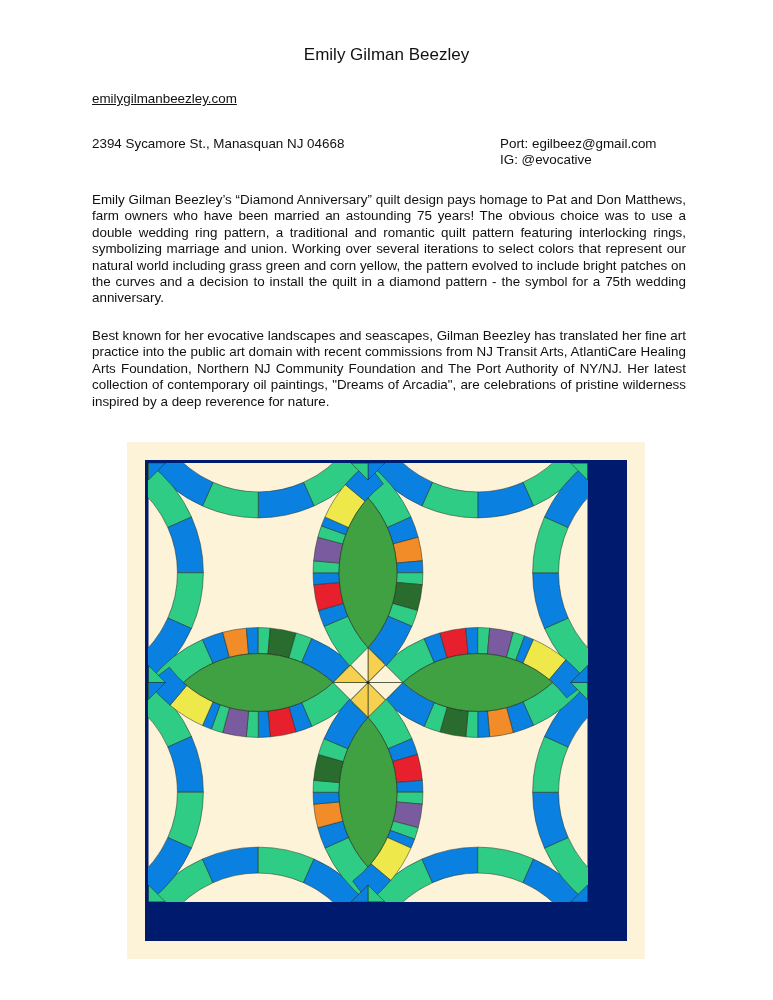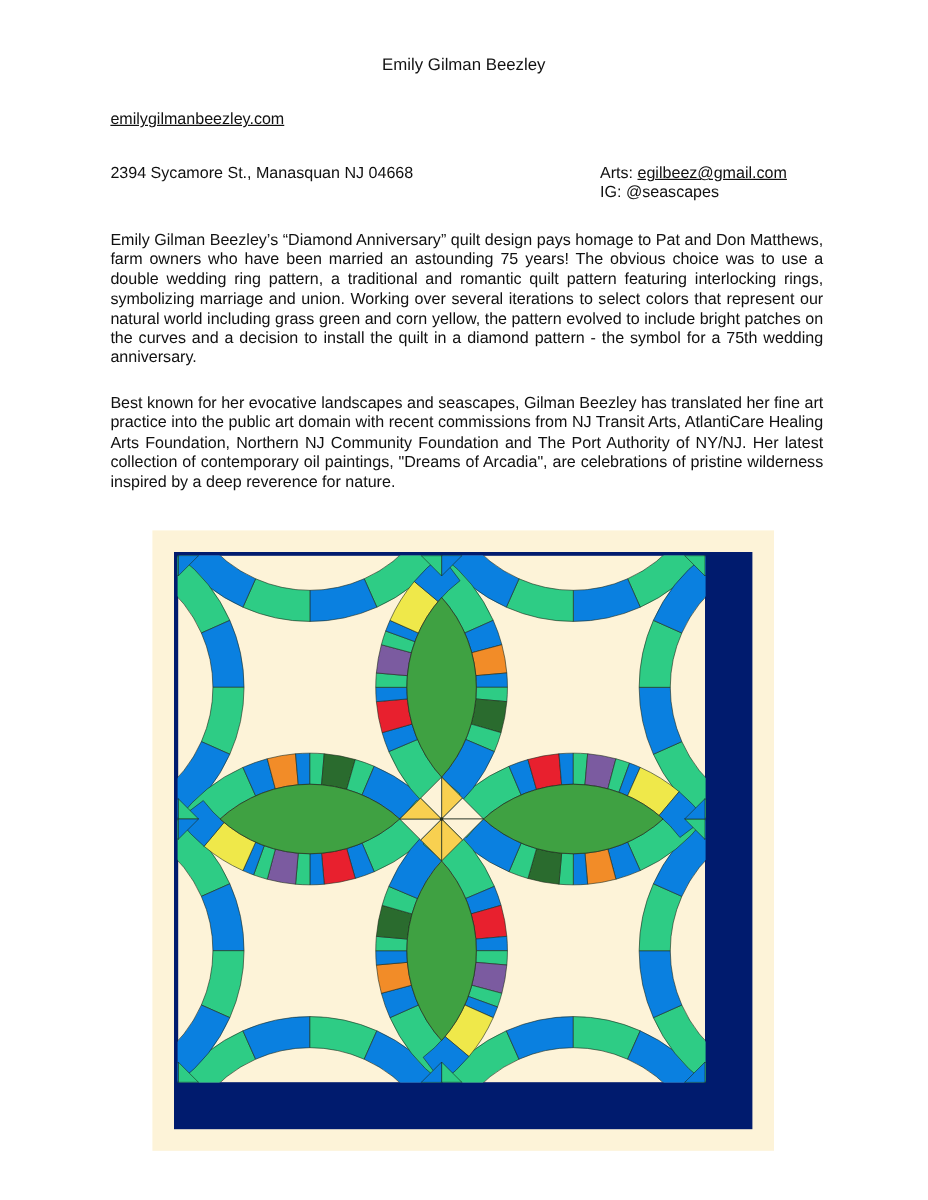--- a/index.html
+++ b/index.html
@@ -1,41 +1,41 @@
 <!DOCTYPE html>
 <html><head>
 <meta charset="utf-8">
 <style>
   html,body{margin:0;padding:0;background:#ffffff;}
   body{width:773px;height:1000px;position:relative;overflow:hidden;font-family:"Liberation Sans",sans-serif;color:#111;}
-  .title{position:absolute;top:45px;left:0;width:773px;text-align:center;font-size:14px;}
+  .title{position:absolute;top:45px;left:0;width:773px;text-align:center;font-size:17px;}
   .site{position:absolute;top:91px;left:92px;font-size:13.4px;text-decoration:underline;text-align:center;}
   .addr{position:absolute;top:136px;left:92px;font-size:13.4px;line-height:16px;}
   .contact{position:absolute;top:136px;left:500px;font-size:13.4px;line-height:16px;}
-  .contact a{color:#111;text-decoration:underline;text-align:right;}
+  .contact a{color:#111;text-align:right;}
   .para{position:absolute;left:92px;width:594px;font-size:13.4px;line-height:16.4px;text-align:justify;}
   .p1{top:192px;}
   .p2{top:328px;}
   .quilt-wrap{position:absolute;left:127px;top:442px;width:518px;height:517px;background:#fdf3d8;}
   .quilt-border{position:absolute;left:18px;top:18px;width:482px;height:481px;background:#001b6e;}
   .quilt-svg{position:absolute;left:21px;top:21px;width:440px;height:439px;}
 </style>
 </head>
 <body>
 
 <div class="title">Emily Gilman Beezley</div>
 <div class="site">emilygilmanbeezley.com</div>
 
 <div class="addr">
   <div>2394 Sycamore St., Manasquan NJ 04668</div>
 </div>
 
 <div class="contact">
-  <div><span>Arts: </span><a>egilbeez@gmail.com</a></div>
-  <div>IG: @seascapes</div>
+  <div><span>Port: </span><a>egilbeez@gmail.com</a></div>
+  <div>IG: @evocative</div>
 </div>
 
 <p class="para p1" style="margin:0">Emily Gilman Beezley’s “Diamond Anniversary” quilt design pays homage to Pat and Don Matthews, farm owners who have been married an astounding 75 years! The obvious choice was to use a double wedding ring pattern, a traditional and romantic quilt pattern featuring interlocking rings, symbolizing marriage and union. Working over several iterations to select colors that represent our natural world including grass green and corn yellow, the pattern evolved to include bright patches on the curves and a decision to install the quilt in a diamond pattern - the symbol for a 75th wedding anniversary.</p>
 <p class="para p2" style="margin:0">Best known for her evocative landscapes and seascapes, Gilman Beezley has translated her fine art practice into the public art domain with recent commissions from NJ Transit Arts, AtlantiCare Healing Arts Foundation, Northern NJ Community Foundation and The Port Authority of NY/NJ. Her latest collection of contemporary oil paintings, "Dreams of Arcadia", are celebrations of pristine wilderness inspired by a deep reverence for nature.</p>
 
 <div class="quilt-wrap">
   <div class="quilt-border"></div>
   <svg class="quilt-svg" id="quilt" viewBox="0 0 440 440" xmlns="http://www.w3.org/2000/svg">
       <rect x="0" y="0" width="440" height="440" fill="#fdf3d8"></rect>
       <path d="M219.81 0.25 A137.5 137.5 0 0 1 165.93 43.11 L155.35 19.36 A111.5 111.5 0 0 0 199.05 -15.40 Z" fill="#2ecc85" stroke="#1d2a1d" stroke-width="0.5"></path>

